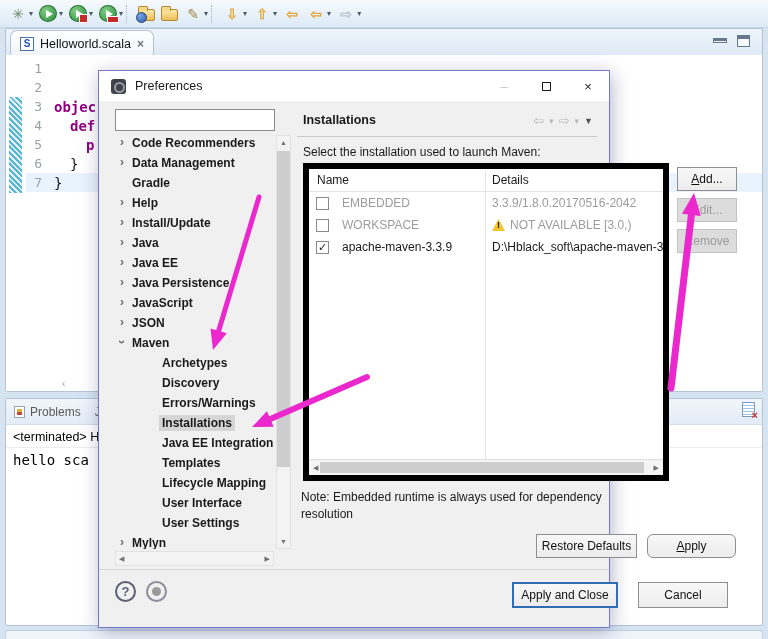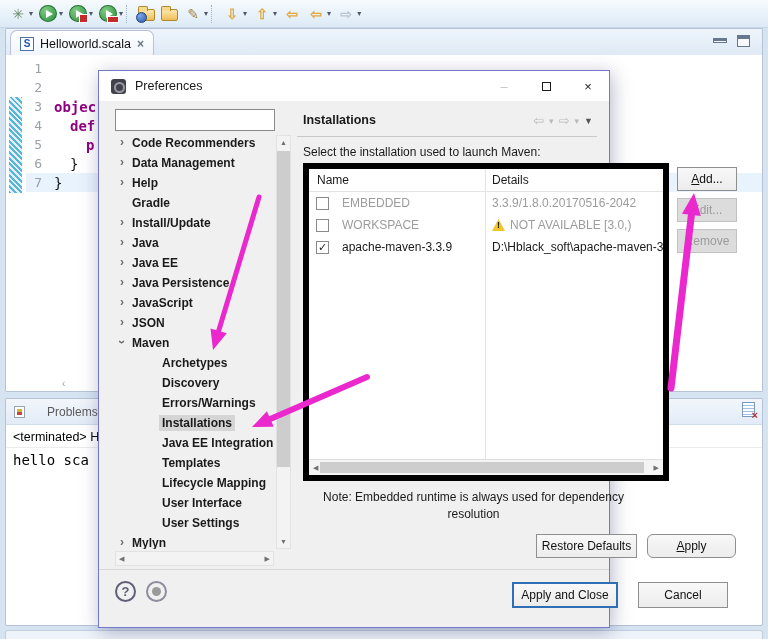--- a/index.html
+++ b/index.html
@@ -55,21 +55,21 @@
   .eline.kw .code { color:var(--c-keyword); font-weight:bold; }
   .eline.ind1 .code { padding-left:16px; }
   .eline.ind2 .code { padding-left:32px; }
   .eline.cur { background:#e9f3fd; }
   .e-hscroll { position:absolute; left:56px; bottom:2px; color:#8fa0b4; font-size:10px; }
   
   .bpanel { position:absolute; left:5px; top:398px; right:5px; height:228px; background:#fff;
     border:1px solid #b6c3d6; border-radius:2px; overflow:hidden; }
   .bp-tabs { height:26px; background:linear-gradient(#f2f6fb,#e2ecf7); border-bottom:1px solid #d2ddea;
     display:flex; align-items:center; gap:14px; padding-left:8px; color:#5a5a5a; }
-  .bp-tab { display:flex; align-items:center; gap:22px; }
+  .bp-tab { display:flex; align-items:center; gap:5px; }
   .problems-icon { width:11px; height:12px; border:1px solid #9aa4b0; background:#fdfdfd; position:relative; }
   .problems-icon::before { content:""; position:absolute; left:2px; top:2px; width:5px; height:3px; background:#d2b43c; }
   .problems-icon::after { content:""; position:absolute; left:2px; bottom:2px; width:5px; height:3px; background:#c04848; }
   .bp-terminated { padding:5px 0 3px 7px; border-bottom:1px solid #ececec; font-size:12.5px; color:#000; }
   .bp-console { padding:4px 7px; font-family:"DejaVu Sans Mono","Liberation Mono",monospace; font-size:14px; color:#000; }
   .console-clear-icon { position:absolute; right:13px; top:402px; width:13px; height:15px;
     background:repeating-linear-gradient(#fff 0 2px,#9fc0e8 2px 3px); border:1px solid #7a9ac0; }
   .console-clear-icon::after { content:"×"; position:absolute; right:-4px; bottom:-5px; color:#c03030; font-weight:bold; font-size:11px; }
   .statusbar { position:absolute; left:5px; right:5px; top:630px; height:9px;
     background:#eff4fa; border:1px solid #c2cfdf; border-bottom:none; border-radius:3px 3px 0 0; }
@@ -123,21 +123,21 @@
   .warn-icon { display:none; width:13px; height:12px; background:var(--c-warning); clip-path:polygon(50% 0,100% 100%,0 100%); position:relative; }
   .warn-icon::after { content:"!"; position:absolute; left:5px; top:1px; font-size:9px; font-weight:bold; color:#222; }
   .trow2.warn .warn-icon { display:inline-block; }
   .t-hscroll { position:absolute; left:0; right:0; bottom:0; height:16px; background:#f4f4f4; border-top:1px solid #dedede;
     display:flex; align-items:center; justify-content:space-between; padding:0 4px; font-size:7px; color:#707070; }
   .t-hthumb { height:11px; background:#cdcdcd; flex:1; margin:0 10px 0 2px; }
   .sbtn { position:absolute; left:578px; width:60px; height:24px; border:1px solid #8f8f8f;
     background:linear-gradient(#f8f8f8,#ececec); text-align:center; line-height:22px; font-size:12px; color:#111; }
   .sbtn.disabled { background:#dcdcdc; border-color:#c2c2c2; color:#9b9b9b; }
   .sbtn.first-underline::first-letter { text-decoration:underline; }
-  .p-note { position:absolute; left:202px; top:418px; width:345px; line-height:17px;text-align:center; }
+  .p-note { position:absolute; left:202px; top:418px; width:345px; line-height:17px; }
   .btn { border:1px solid #8f8f8f; background:linear-gradient(#f8f8f8,#ececec); text-align:center; font-size:12px; color:#111; position:absolute; }
   .btn-restore { left:437px; top:463px; width:101px; height:24px; line-height:22px; }
   .btn-apply { left:548px; top:463px; width:89px; height:24px; line-height:22px;border-radius:6px; }
   .btn-apply::first-letter { text-decoration:underline; }
   .f-sep { position:absolute; left:0; right:0; top:498px; border-top:1px solid #d8d8d8; }
   .help-icon { position:absolute; left:16px; top:510px; width:21px; height:21px; border:2px solid #5f5f76; border-radius:50%;
     display:flex; align-items:center; justify-content:center; font-weight:bold; color:#5f5f76; font-size:13px; }
   .rec-icon { position:absolute; left:47px; top:510px; width:21px; height:21px; border:2px solid #8d8d9d; border-radius:50%;
     display:flex; align-items:center; justify-content:center; }
   .rec-icon::after { content:""; width:9px; height:9px; border-radius:50%; background:#9a9a9a; }
@@ -289,27 +289,27 @@
   <div class="d-tree">
 
   <div class="trow collapsed">
         <span class="tw"></span>
         <span class="tlabel">Code Recommenders</span>
       </div>
       <div class="trow collapsed">
         <span class="tw"></span>
         <span class="tlabel">Data Management</span>
       </div>
+      <div class="trow">
+        <span class="tw"></span>
+        <span class="tlabel">Gradle</span>
+      </div>
       <div class="trow collapsed">
         <span class="tw"></span>
         <span class="tlabel">Help</span>
-      </div>
-      <div class="trow">
-        <span class="tw"></span>
-        <span class="tlabel">Gradle</span>
       </div>
       <div class="trow collapsed">
         <span class="tw"></span>
         <span class="tlabel">Install/Update</span>
       </div>
       <div class="trow collapsed">
         <span class="tw"></span>
         <span class="tlabel">Java</span>
       </div>
       <div class="trow collapsed">

